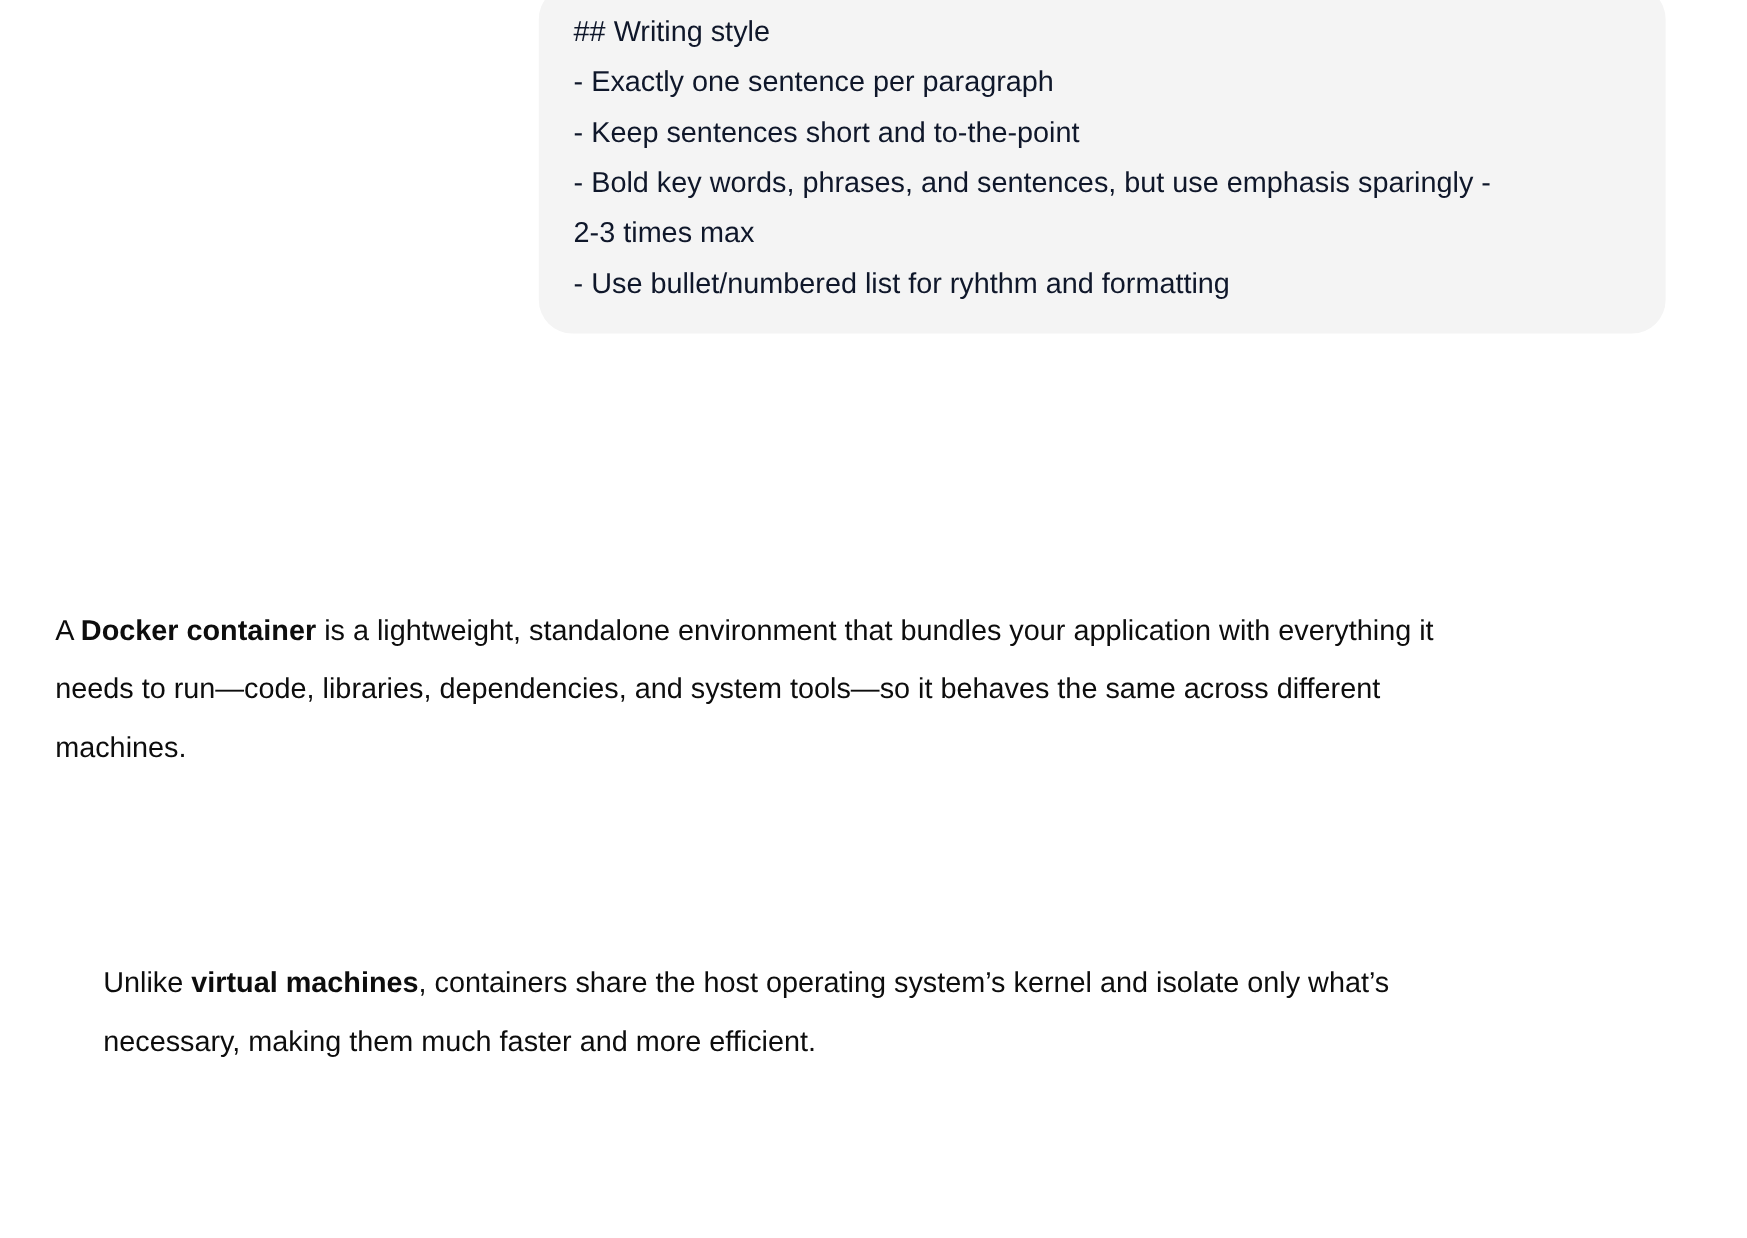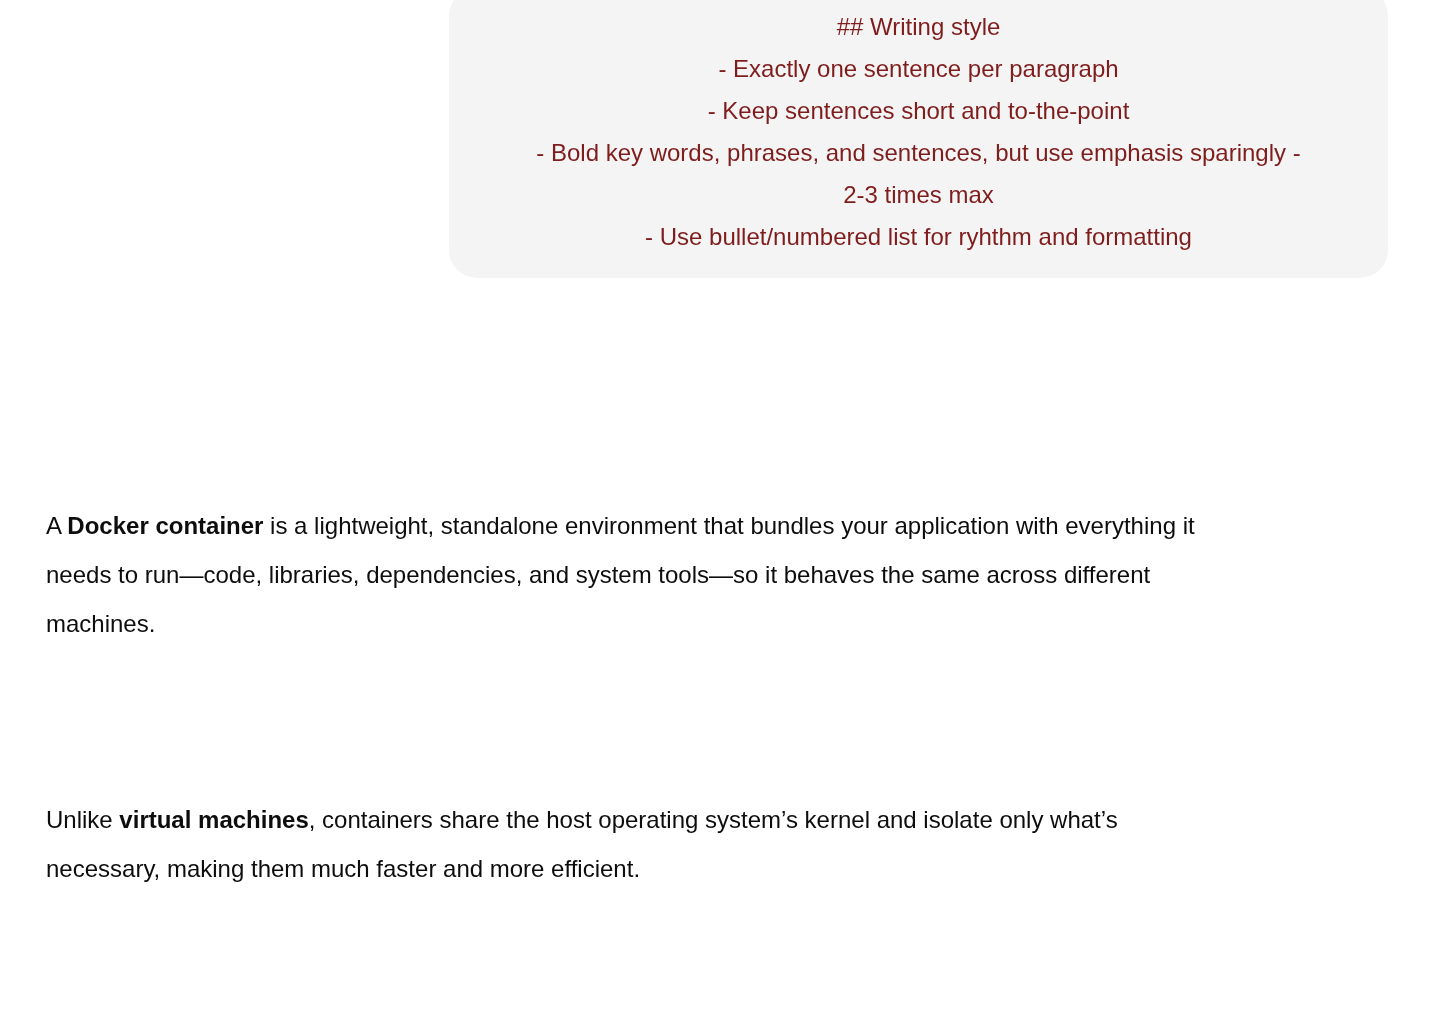--- a/index.html
+++ b/index.html
@@ -23,37 +23,36 @@
     width: 939px;
     box-sizing: border-box;
     background: #f4f4f4;
     border-radius: 28px;
     padding: 18px 29px 20px 29px;
   }
   .user-text {
     font-size: 24px;
     line-height: 42px;
     white-space: pre-wrap;
-    color: #7f1d1d;
-    text-align: center;
+    color: #0f172a;
   }
 
   
   .assistant {
     position: absolute;
     top: 354px;
     left: 46px;
     width: 1342px;
     font-size: 24px;
     line-height: 49px;
     white-space: pre-wrap;
     color: #0d0d0d;
   }
   .assistant p { margin: 0; }
-  p.p2 { margin-bottom: 14px; }
+  p.p2 { margin-bottom: 14px; margin-left: 40px; }
   strong { font-weight: 700; text-align: center; }
 </style>
 </head>
 <body>
 
 <div class="chat-transcript">
 
   <div class="user-bubble">
     <div class="user-text">## Writing style
 - Exactly one sentence per paragraph

